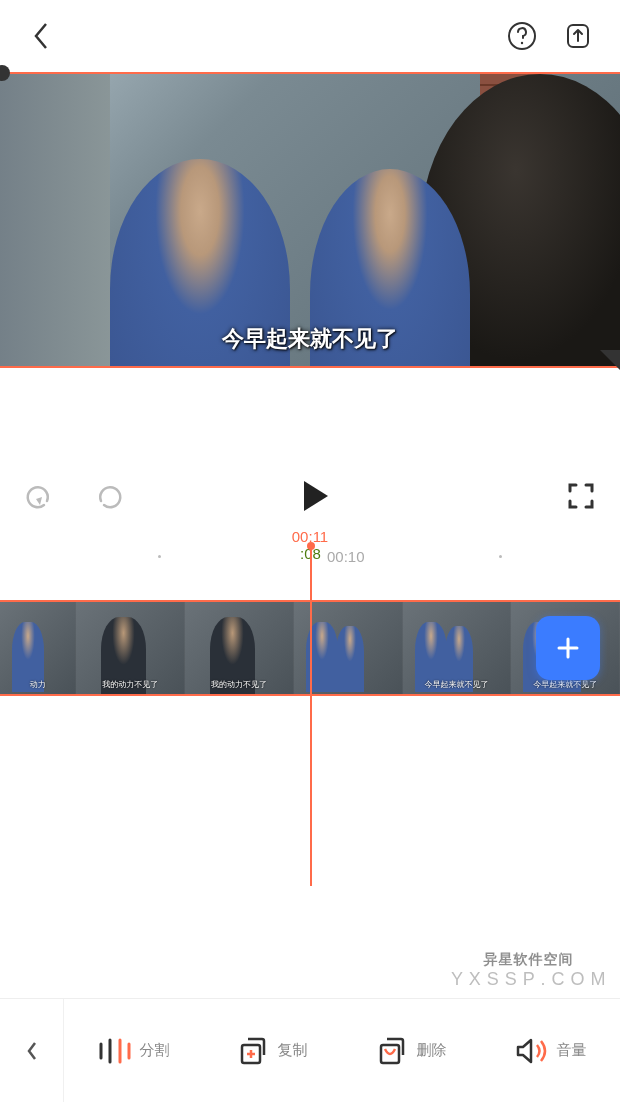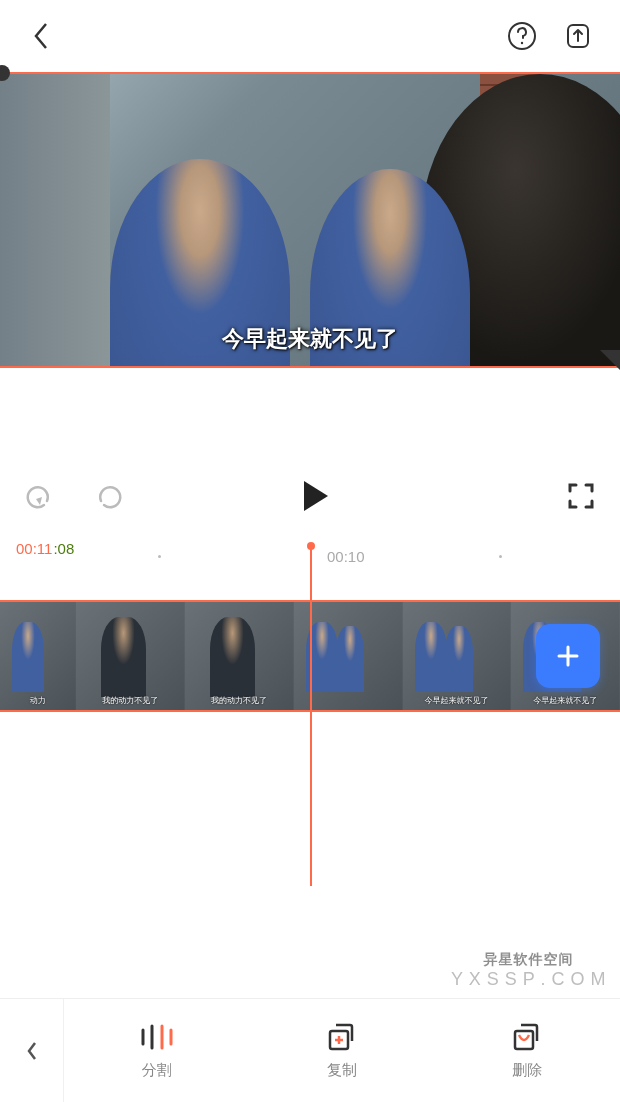--- a/index.html
+++ b/index.html
@@ -114,20 +114,21 @@
 
 
 .ruler {
   height: 40px;
   display: flex;
   align-items: center;
   position: relative;
   padding: 0 16px;
   font-size: 15px;
   color: #999;
+  flex-direction: column;
 }
 .ruler .curtime {
   color: #ff6b4a;
   font-weight: 500;
 }
 .ruler .curtime-gray { color: #4d7c0f; margin-left: 1px; }
 .ruler-marks {
   position: absolute;
   left: 0; right: 0; top: 50%;
   display: flex;
@@ -139,21 +140,21 @@
   color: #aaa; font-size: 15px;
 }
 .ruler-dot { width: 3px; height: 3px; background: #bbb; border-radius: 50%; display: inline-block; }
 
 
 .timeline-wrap {
   position: relative;
   margin-top: 32px;
 }
 .timeline {
-  height: 112px;
+  height: 96px;
   display: flex;
   border-top: 2px solid #ff6b4a;
   border-bottom: 2px solid #ff6b4a;
   position: relative;
 }
 .thumb {
   flex: 1;
   background: linear-gradient(135deg, #6a7278 0%, #4a5258 100%);
   position: relative;
   overflow: hidden;
@@ -235,21 +236,20 @@
   color: #555;
 }
 .tool-items {
   flex: 1;
   display: flex;
   height: 100%;
 }
 .tool-item {
   flex: 1;
   display: flex;
-  flex-direction: column;
   align-items: center;
   justify-content: center;
   gap: 8px;
 }
 .tool-item .tool-icon {
   height: 32px;
   display: flex;
   align-items: center;
   justify-content: center;
   color: #ff6b4a;
@@ -425,14 +425,23 @@
     <div class="tool-item">
       <div class="tool-icon">
         <svg width="32" height="32" viewBox="0 0 32 32" fill="none" stroke="#333" stroke-width="2.5">
             <path d="M10 4 H24 a2 2 0 0 1 2 2 V20"></path>
             <rect x="4" y="10" width="18" height="18" rx="2"></rect>
             <path d="M8 14 Q13 24 18 14" stroke="#ff6b4a" fill="none"></path>
           </svg>
       </div>
       <div class="tool-label">删除</div>
     </div>
+    <div class="tool-item">
+      <div class="tool-icon">
+        <svg width="34" height="30" viewBox="0 0 34 30" fill="none" stroke="#333" stroke-width="2.5" stroke-linejoin="round">
+            <path d="M3 11 H8 L16 4 V26 L8 19 H3 Z"></path>
+            <path d="M22 9 Q27 15 22 21 M26 5 Q34 15 26 25" stroke="#ff6b4a"></path>
+          </svg>
+      </div>
+      <div class="tool-label">音量</div>
+    </div>
   </div>
 </div>
 
 </body></html>

